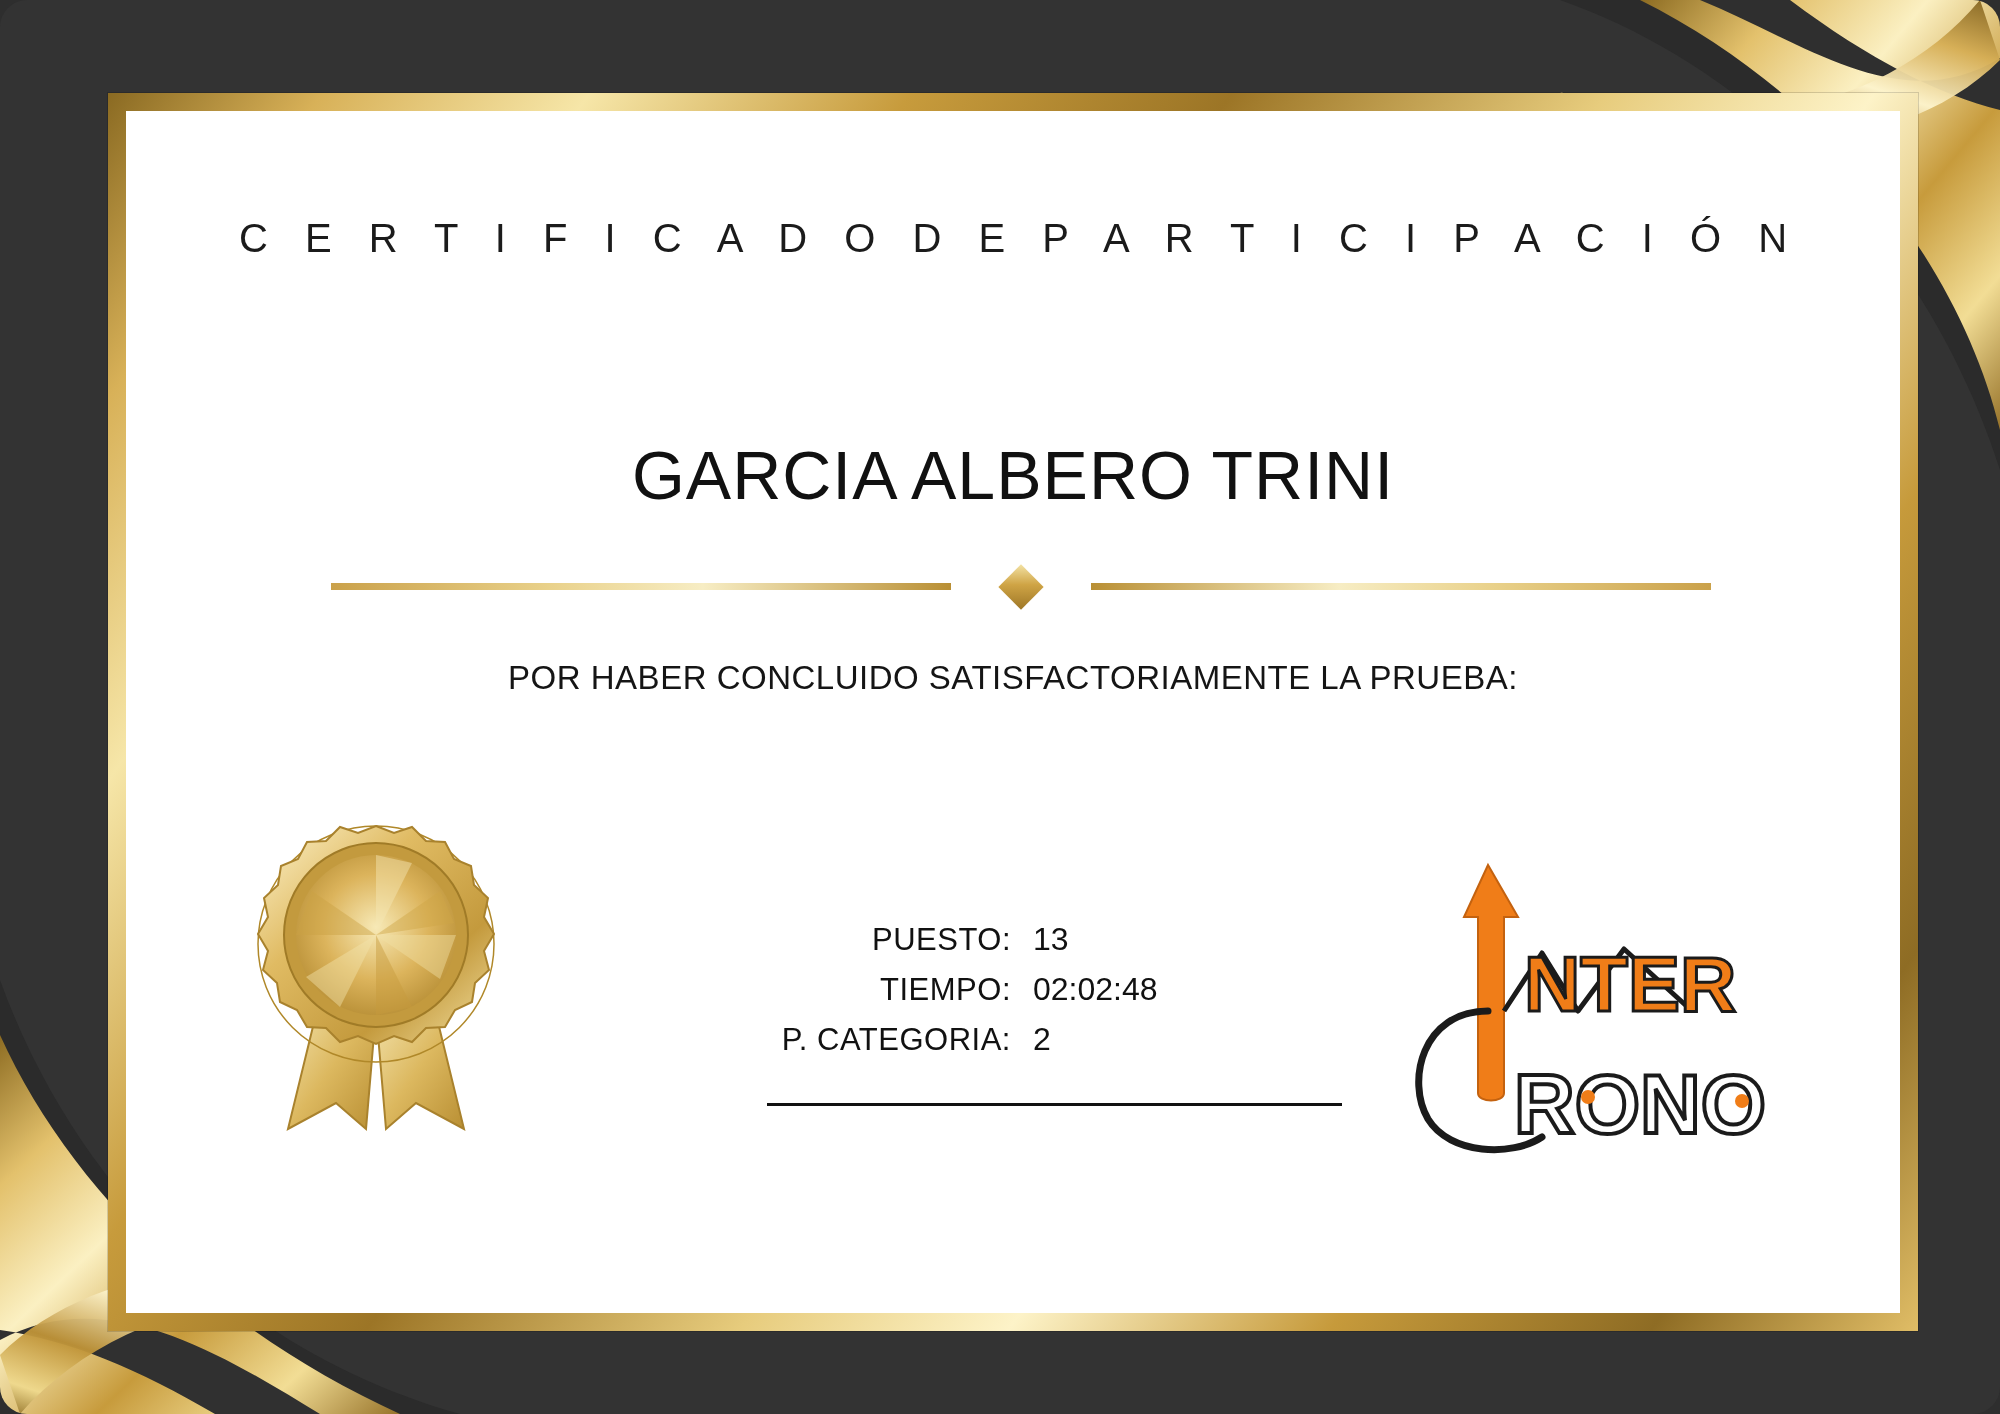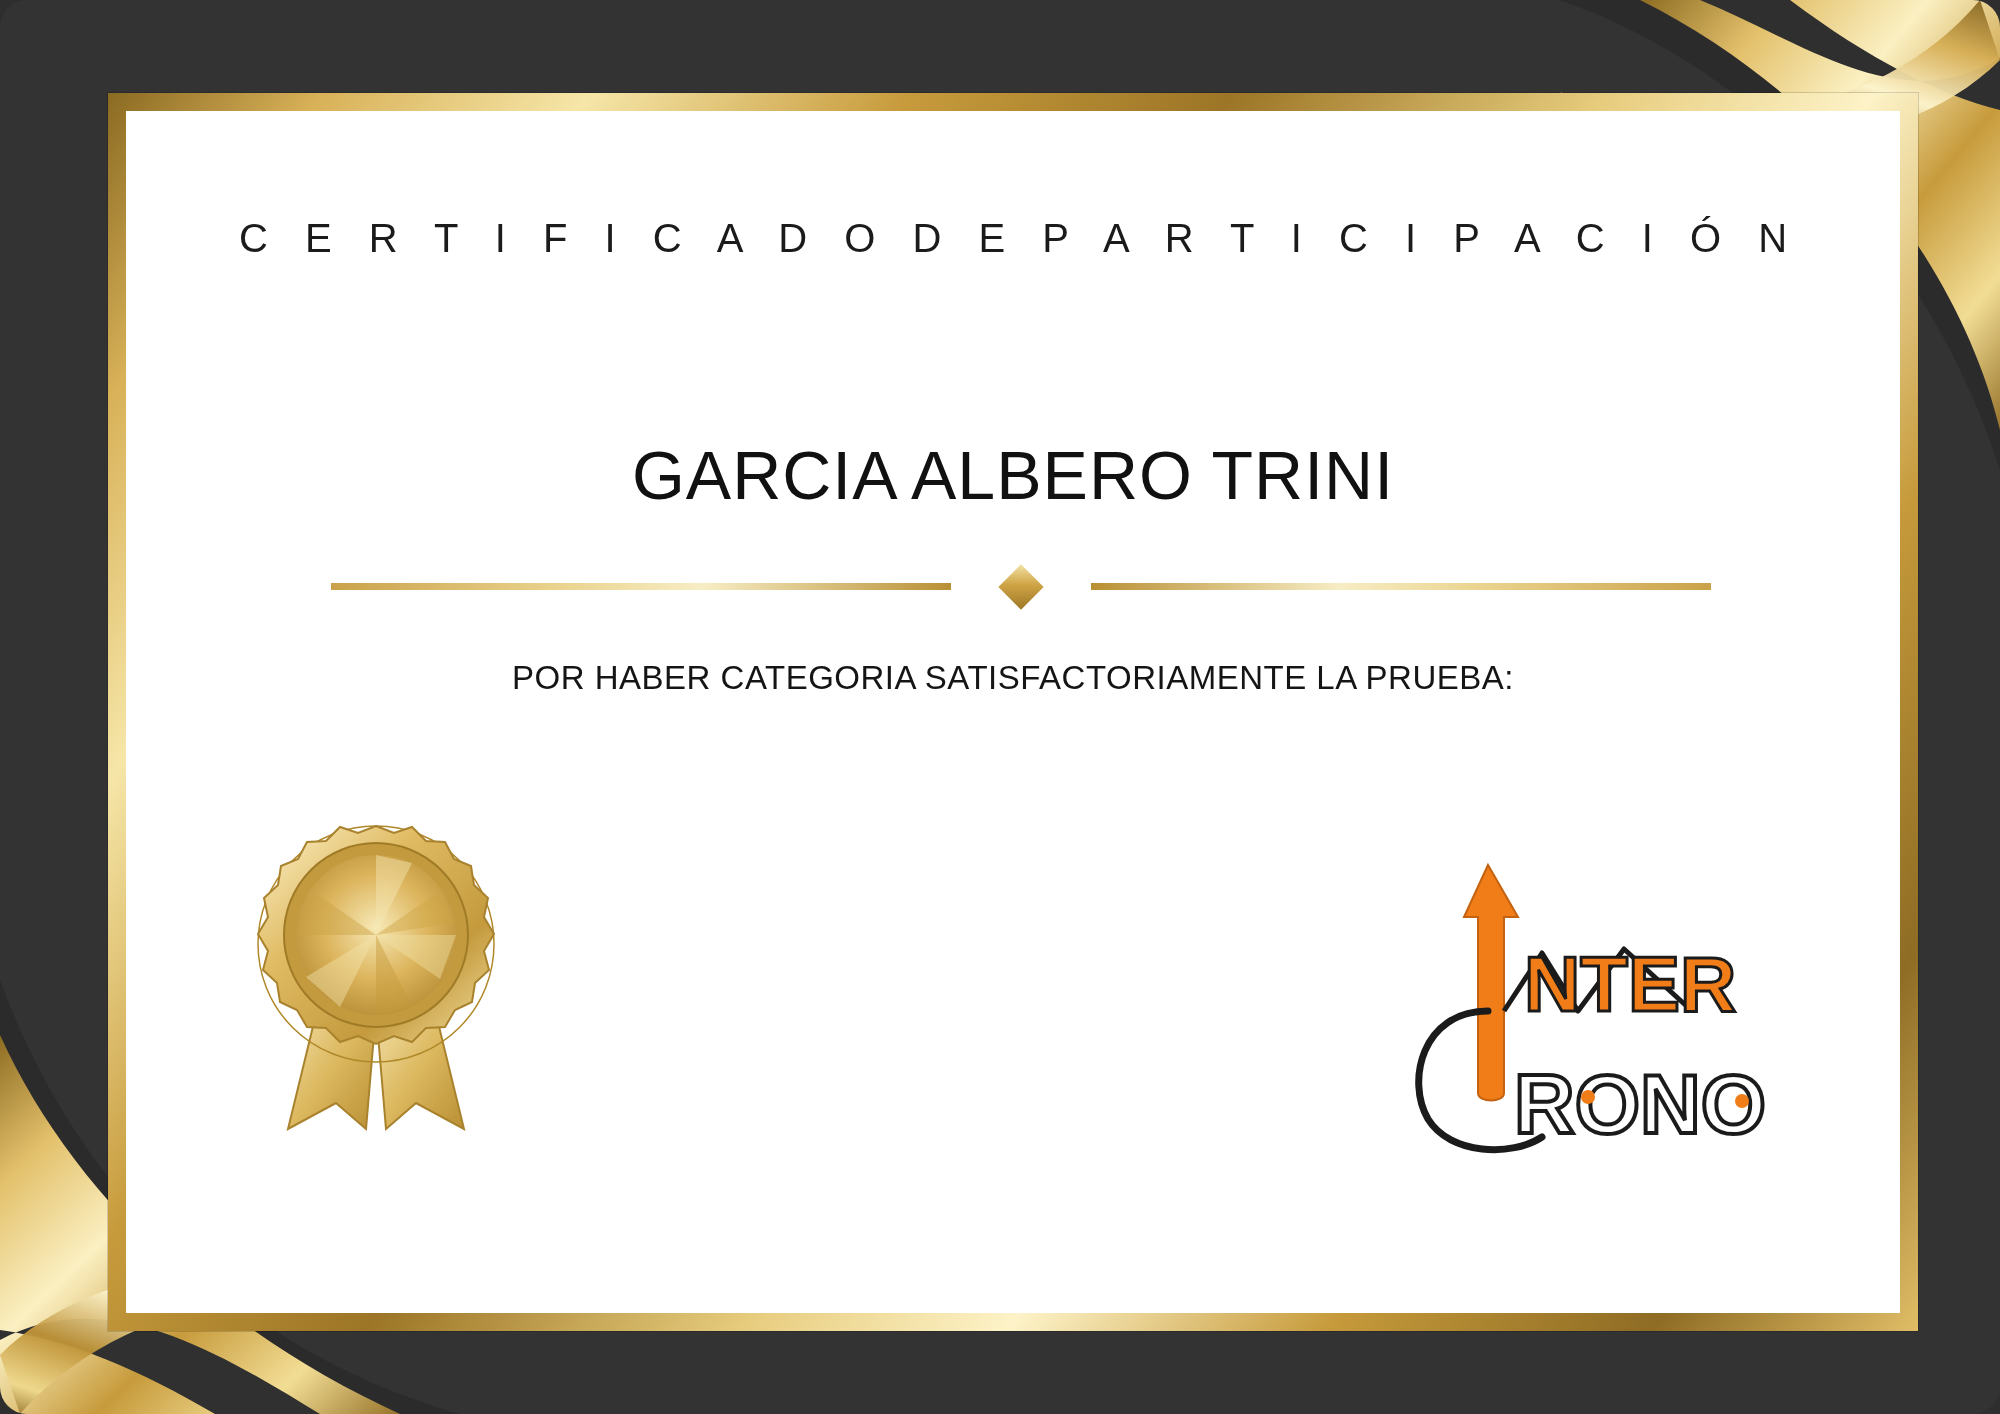--- a/index.html
+++ b/index.html
@@ -230,21 +230,21 @@
       <div class="title">C E R T I F I C A D O   D E   P A R T I C I P A C I Ó N</div>
 
       <div class="recipient">GARCIA ALBERO TRINI</div>
 
       <div class="divider">
         <div class="bar left"></div>
         <div class="diamond"></div>
         <div class="bar right"></div>
       </div>
 
-      <div class="subtitle">POR HABER CATEGORIA SATISFACTORIAMENTE LA PRUEBA:</div>
+      <div class="subtitle">POR HABER CONCLUIDO SATISFACTORIAMENTE LA PRUEBA:</div>
 
       <svg class="seal" viewBox="0 0 300 330">
         <defs>
           <linearGradient id="ribG" x1="0" y1="0" x2="1" y2="1">
             <stop offset="0%" stop-color="#f3e3ad"></stop>
             <stop offset="50%" stop-color="#dcb85f"></stop>
             <stop offset="100%" stop-color="#b98f33"></stop>
           </linearGradient>
           <linearGradient id="medOuter" x1="0" y1="0" x2="1" y2="1">
             <stop offset="0%" stop-color="#fdf3cc"></stop>
@@ -275,20 +275,35 @@
         <g opacity="0.45">
           <path d="M150,124 L150,44 L186,52 Z" fill="#f6e8b5"></path>
           <path d="M150,124 L214,80 L228,112 Z" fill="#cfa646"></path>
           <path d="M150,124 L230,124 L214,168 Z" fill="#f1e0a4"></path>
           <path d="M150,124 L186,196 L150,204 Z" fill="#c79b3d"></path>
           <path d="M150,124 L114,196 L80,166 Z" fill="#f3e4ab"></path>
           <path d="M150,124 L70,124 L86,80 Z" fill="#cba244"></path>
         </g>
       </svg>
 
+      <div class="results">
+        <div class="result-row">
+          <div class="result-label">PUESTO:</div>
+          <div class="result-value">13</div>
+        </div>
+        <div class="result-row">
+          <div class="result-label">TIEMPO:</div>
+          <div class="result-value">02:02:48</div>
+        </div>
+        <div class="result-row">
+          <div class="result-label">P. CATEGORIA:</div>
+          <div class="result-value">2</div>
+        </div>
+        <div class="result-underline"></div>
+      </div>
 
       <svg class="logo" viewBox="0 0 430 300">
 
         <path d="M96,4 L72,56 L86,56 L86,232 C86,242 112,242 112,232 L112,56 L126,56 Z" fill="#F07D18" stroke="#C4620F" stroke-width="2"></path>
 
         <path d="M112,150 L150,92 L186,150 L232,88 L300,150" fill="none" stroke="#1b1b1b" stroke-width="5" stroke-linejoin="round"></path>
 
         <text x="132" y="150" font-family="'Liberation Sans', sans-serif" font-size="78" font-weight="bold" fill="#F07D18" stroke="#1b1b1b" stroke-width="3">NTER</text>
 
         <path d="M96,150 C30,150 14,220 36,258 C58,294 120,296 150,276" fill="none" stroke="#1b1b1b" stroke-width="7" stroke-linecap="round"></path>

